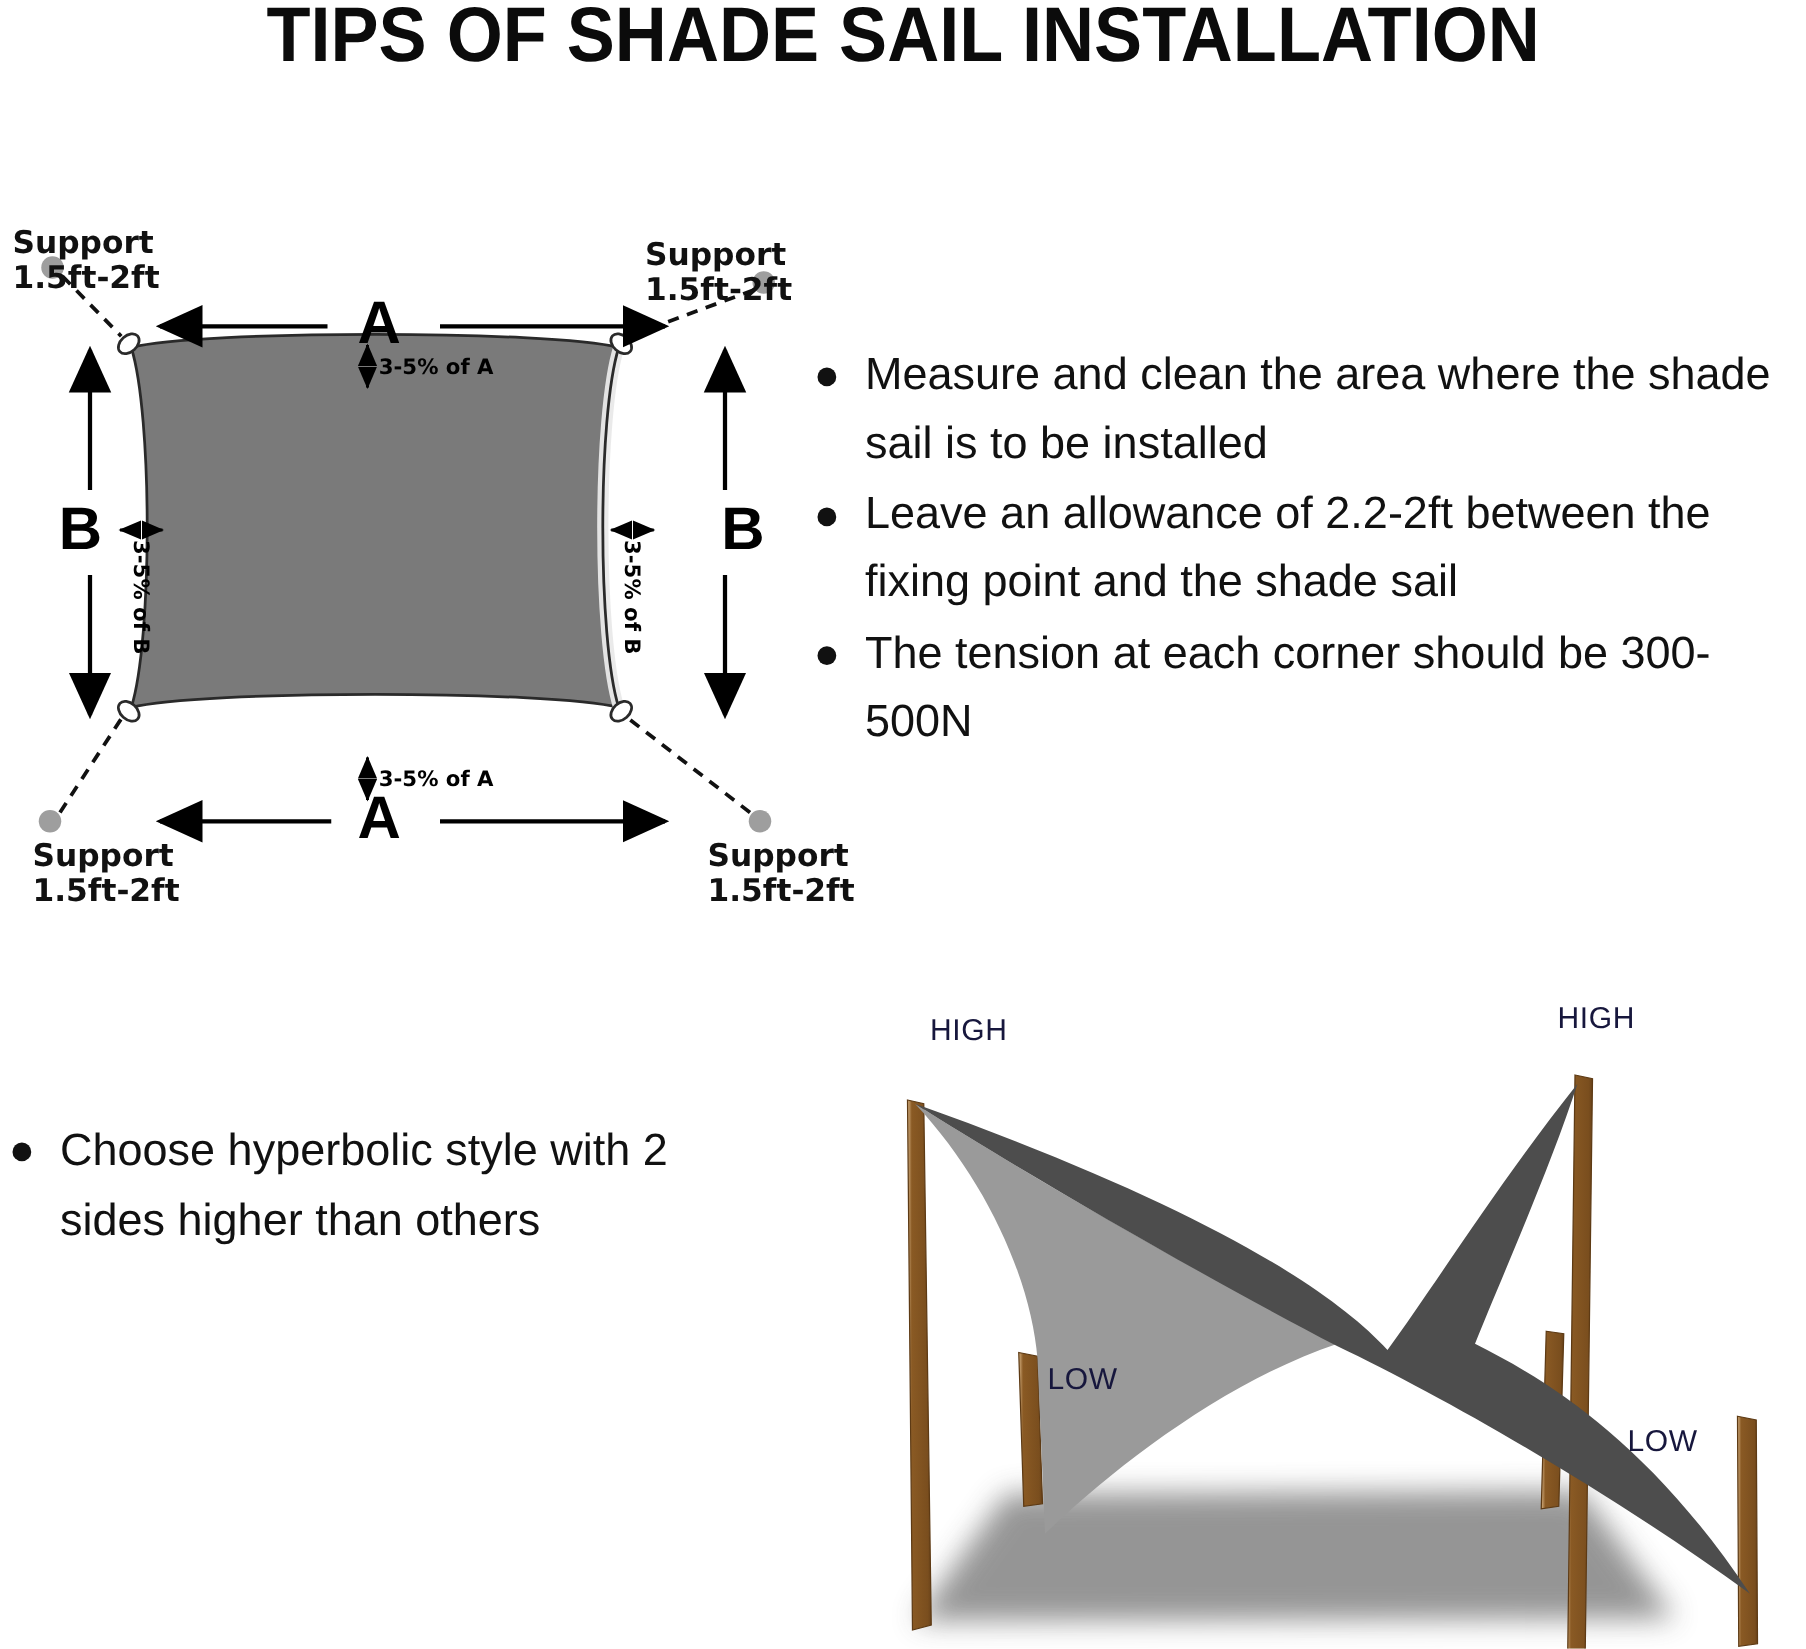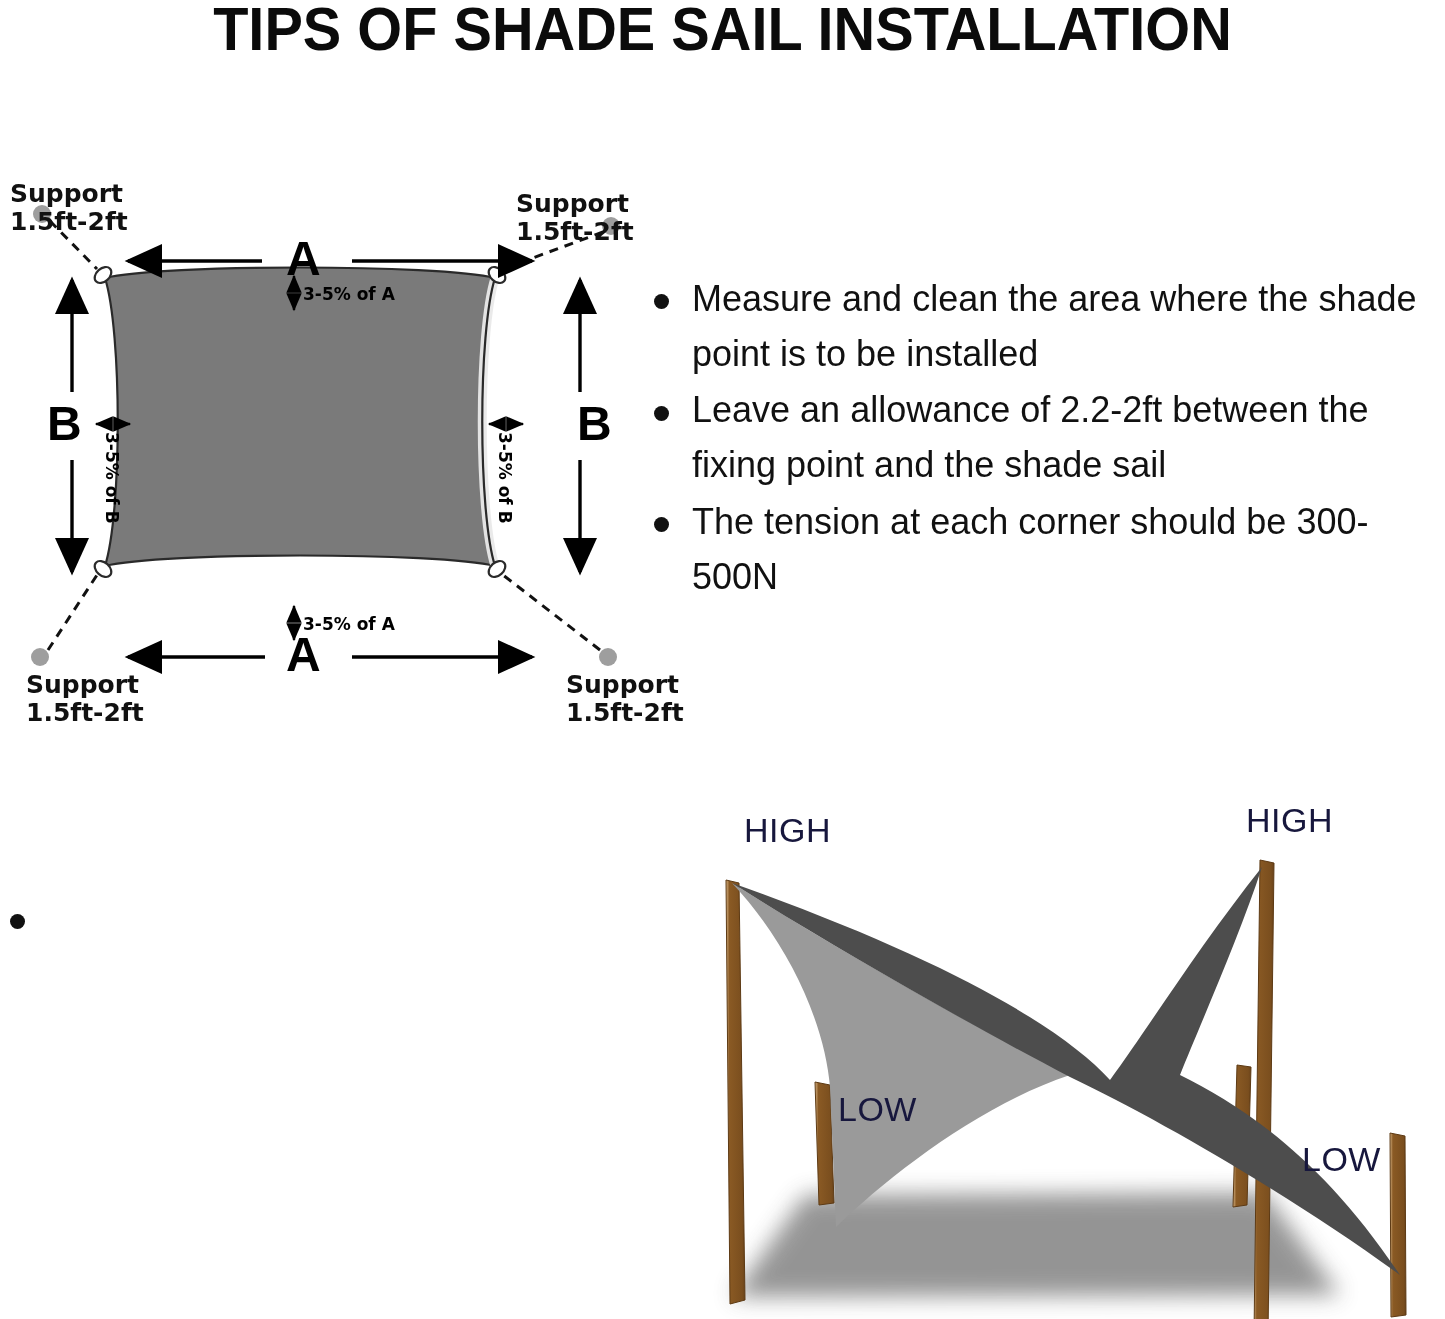--- a/index.html
+++ b/index.html
@@ -69,21 +69,21 @@
     left:0px;top:892px;width:620px;
     font-size:36px;line-height:1.56;
     color:#111;
   }
   #bullets-bottom li .dot{left:10px;}
   #bullets-bottom li{padding-left:48px;margin-bottom:4px;}
 
   
   #diagram2{left:640px;top:775px;width:805px;height:544px;}
   .hilbl{
-    font-size:34px;font-weight:400;color:#17173d;
+    font-size:24px;font-weight:400;color:#17173d;
     letter-spacing:.5px;white-space:nowrap;
     font-family:"Liberation Sans","DejaVu Sans",sans-serif;
   }
 </style>
 </head>
 <body>
 
 <div class="abs" id="title">TIPS OF SHADE SAIL INSTALLATION</div>
 
 <div class="abs" id="diagram1">
@@ -173,27 +173,27 @@
 
   
   <div class="abs pctlbl" style="left:303px;top:124px;">3-5% of A</div>
   <div class="abs pctlbl" style="left:303px;top:454px;">3-5% of A</div>
   <div class="abs pctlbl vert" style="left:122px;top:272px;">3-5% of B</div>
   <div class="abs pctlbl vert" style="left:515px;top:272px;">3-5% of B</div>
 
 </div>
 
 <ul class="abs bullets" id="bullets-top">
-  <li><span class="dot"></span><span>Measure and clean the area where the shade point is to be installed</span></li>
+  <li><span class="dot"></span><span>Measure and clean the area where the shade sail is to be installed</span></li>
   <li><span class="dot"></span><span>Leave an allowance of 2.2-2ft between the fixing point and the shade sail</span></li>
   <li><span class="dot"></span><span>The tension at each corner should be 300-500N</span></li>
 </ul>
 
 <ul class="abs bullets" id="bullets-bottom">
-  <li><span class="dot"></span></li>
+  <li><span class="dot"></span><span>Choose hyperbolic style with 2 sides higher than others</span></li>
 </ul>
 
 <div class="abs" id="diagram2">
 
   <svg width="805" height="544" viewBox="0 0 805 544">
     <defs>
       <linearGradient id="poleGrad" x1="0" y1="0" x2="1" y2="0">
         <stop offset="0%" stop-color="#d8b484"></stop>
         <stop offset="18%" stop-color="#8a5a24"></stop>
         <stop offset="85%" stop-color="#7a4e1e"></stop>

